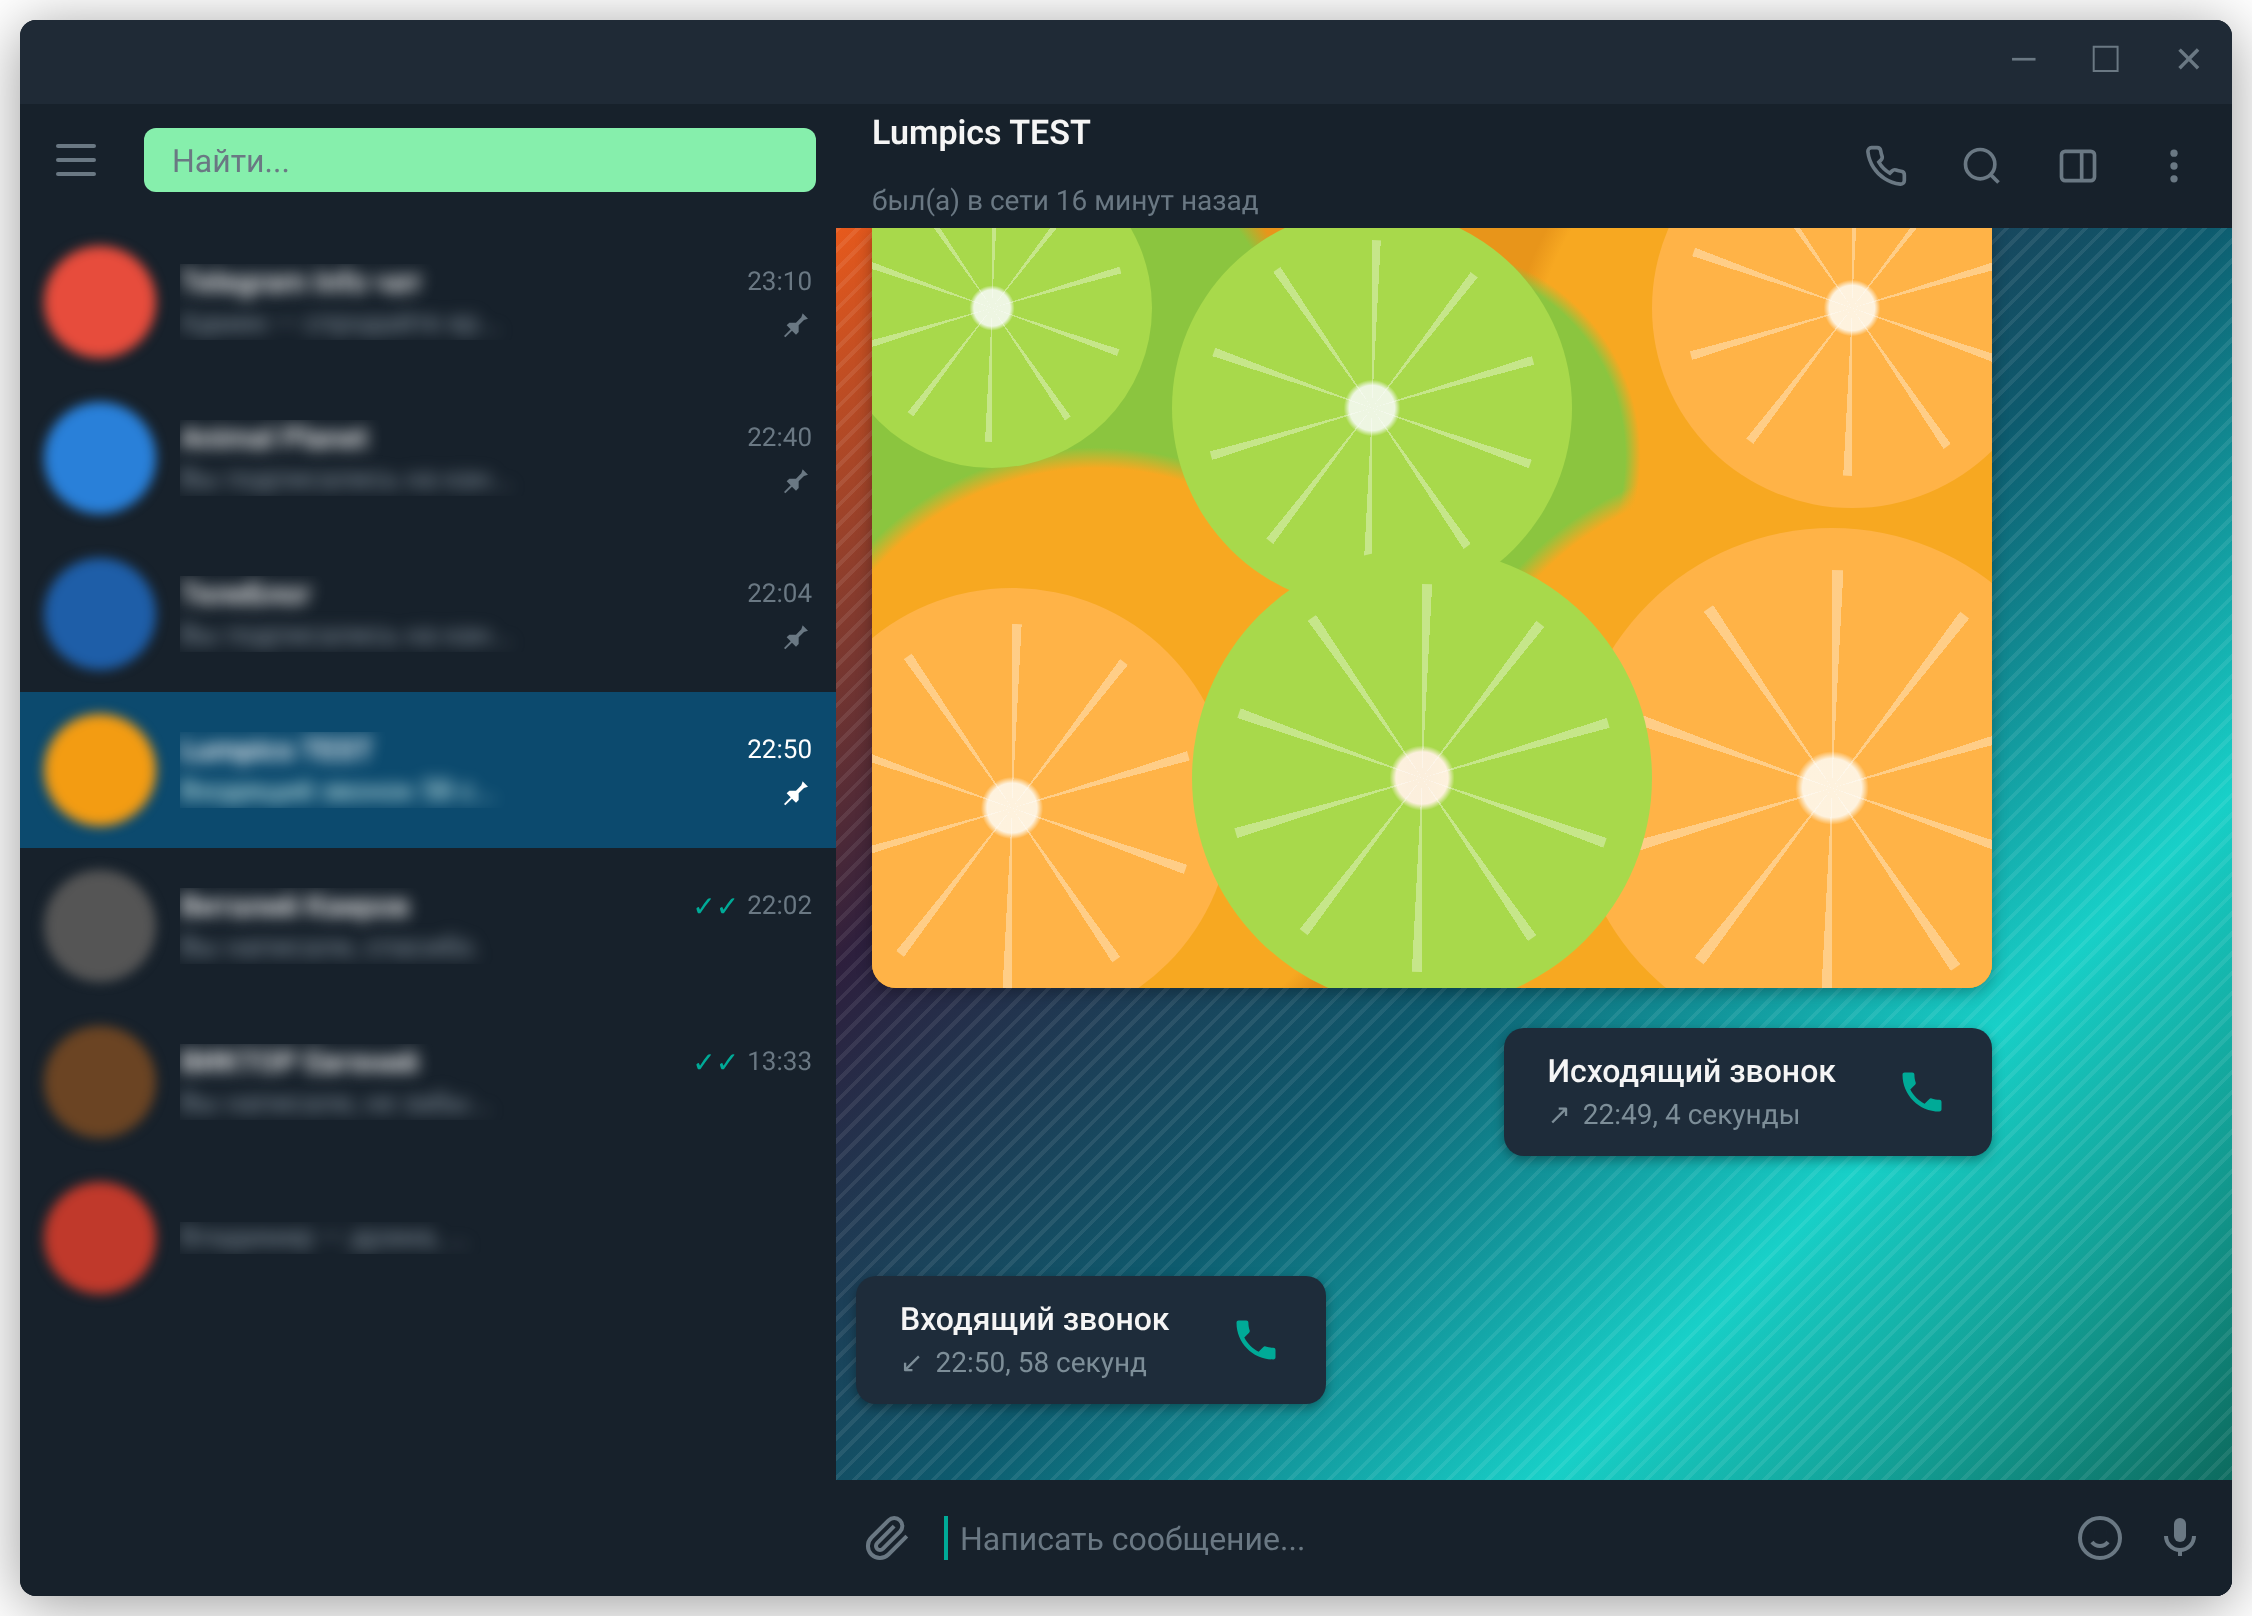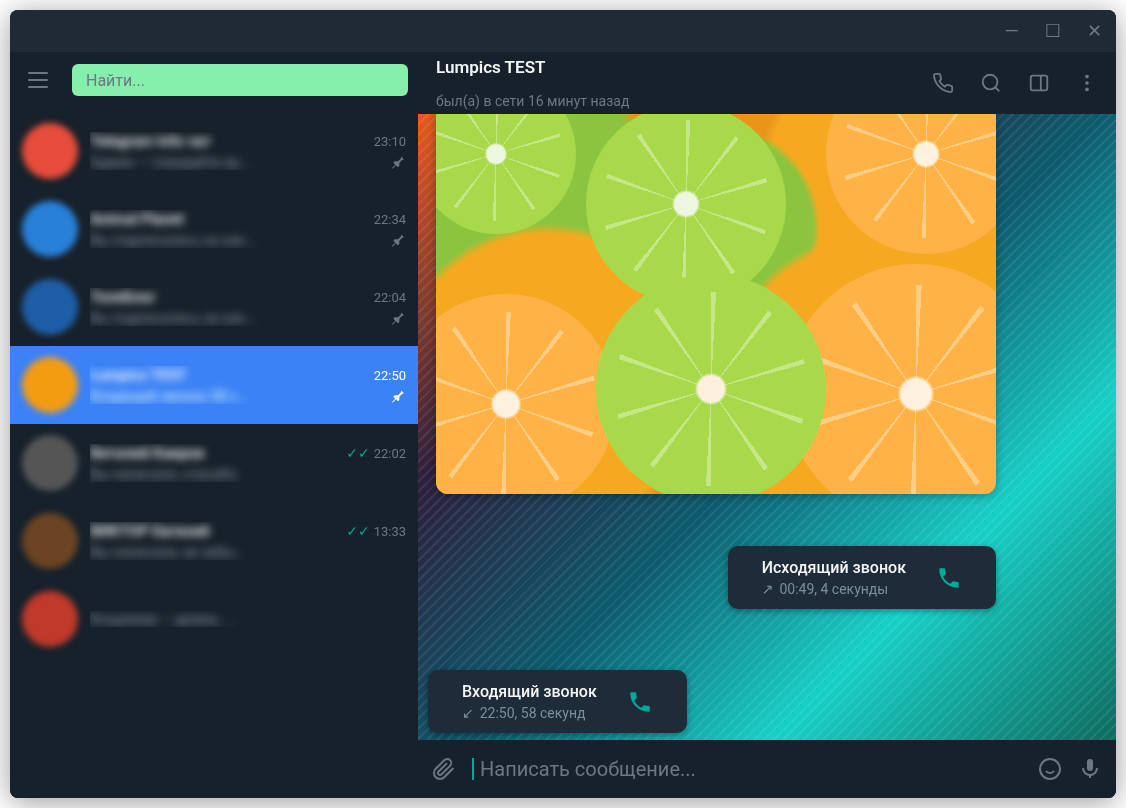--- a/index.html
+++ b/index.html
@@ -8,21 +8,21 @@
 .titlebar { height: 42px; background: #1f2a36; display: flex; justify-content: flex-end; align-items: center; padding: 0 14px; }
 .titlebar .win-ctrl { color: #6a7883; margin-left: 26px; font-size: 18px; line-height: 1; cursor: pointer; }
 .main { flex: 1; display: flex; overflow: hidden; }
 .sidebar { width: 408px; background: #17212b; display: flex; flex-direction: column; }
 .sidebar-top { display: flex; align-items: center; padding: 6px 10px 10px 4px; gap: 10px; }
 .menu-btn { width: 48px; height: 44px; display: flex; flex-direction: column; justify-content: center; align-items: center; gap: 5px; cursor: pointer; }
 .menu-btn span { width: 20px; height: 2px; background: #6a7883; border-radius: 1px; }
 .search-box { flex: 1; height: 32px; background: #86efac; border-radius: 6px; display: flex; align-items: center; padding: 0 14px; color: #6a7883; font-size: 16px; }
 .chat-list { flex: 1; overflow: hidden; }
 .chat-item { height: 78px; display: flex; align-items: center; padding: 0 12px; position: relative; }
-.chat-item.selected { background: #3b82f6; }
+.chat-item.selected { background: #0c4a6e; }
 .avatar { width: 56px; height: 56px; border-radius: 50%; margin-right: 12px; filter: blur(3px); flex-shrink: 0; }
 .chat-body { flex: 1; overflow: hidden; }
 .chat-line1 { display: flex; justify-content: space-between; align-items: center; margin-bottom: 4px; }
 .chat-name { font-weight: 600; font-size: 15px; color: #f5f5f5; filter: blur(4px); }
 .chat-item.selected .chat-name { color: #fff; }
 .chat-time { font-size: 13px; color: #6a7883; display: flex; align-items: center; gap: 4px; }
 .chat-item.selected .chat-time { color: #fff; }
 .chat-line2 { display: flex; justify-content: space-between; align-items: center; }
 .chat-preview { font-size: 14px; color: #8895a0; filter: blur(4px); }
 .chat-item.selected .chat-preview { color: #e0fffa; }
@@ -42,30 +42,30 @@
 .chat-bg:before { content:""; position:absolute; inset:0; background:
   repeating-linear-gradient(135deg, rgba(255,255,255,0.08) 0 2px, transparent 2px 7px);
 }
 .photo-msg { position: absolute; top: 0; right: 120px; width: 560px; height: 380px; border-radius: 0 0 12px 12px; overflow: hidden; box-shadow: 0 2px 8px rgba(0,0,0,.3); }
 .citrus { width: 100%; height: 100%; position: relative; background: radial-gradient(circle at 20% 70%, #f7a821 0 28%, transparent 30%), radial-gradient(circle at 80% 75%, #f7a821 0 30%, transparent 32%), radial-gradient(circle at 50% 30%, #8bc53f 0 25%, transparent 27%), radial-gradient(circle at 15% 20%, #8bc53f 0 22%, transparent 24%), radial-gradient(circle at 85% 20%, #f7a821 0 26%, transparent 28%), #e8951a; }
 .slice { position: absolute; border-radius: 50%; background: radial-gradient(circle, rgba(255,255,255,.88) 0 10%, transparent 11%); }
 .slice.orange { background: radial-gradient(circle, rgba(255,255,255,.85) 0 8%, #ffb347 10% 92%, #e68a00 95%); }
 .slice.lime { background: radial-gradient(circle, rgba(255,255,255,.85) 0 8%, #a8d94b 10% 92%, #6b9e1f 95%); }
 .slice:before { content:""; position:absolute; inset:8%; border-radius:50%;
   background: repeating-conic-gradient(rgba(255,255,255,.35) 0deg 3deg, transparent 3deg 36deg); }
-.call-bubble { position: absolute; background: #1e2c3a; border-radius: 10px; padding: 12px 34px; display: flex; align-items: center; gap: 30px; box-shadow: 0 2px 6px rgba(0,0,0,.35); margin-top: 32px; }
+.call-bubble { position: absolute; background: #1e2c3a; border-radius: 10px; padding: 12px 22px; display: flex; align-items: center; gap: 30px; box-shadow: 0 2px 6px rgba(0,0,0,.35); }
 .call-bubble.outgoing { right: 120px; top: 400px; }
 .call-bubble.incoming { left: 10px; top: 524px; }
 .call-text .call-title { color: #f5f5f5; font-size: 16px; font-weight: 500; margin-bottom: 4px; }
 .call-text .call-sub { color: #7d8e98; font-size: 14px; display: flex; align-items: center; gap: 6px; }
 .call-arrow { font-size: 14px; }
 .call-icon { color: #00aa97; }
 .composer { height: 58px; background: #17212b; display: flex; align-items: center; padding: 0 14px; gap: 16px; }
 .composer .comp-icon { color: #6a7883; cursor: pointer; }
-.composer-input { flex: 1; color: #6a7883; font-size: 20px; border-left: 2px solid #00aa97; padding-left: 6px; height: 22px; display: flex; align-items: center; }
+.composer-input { flex: 1; color: #6a7883; font-size: 16px; border-left: 2px solid #00aa97; padding-left: 6px; height: 22px; display: flex; align-items: center; }
 svg { display: block; }
 </style>
 </head>
 <body>
 
 <div class="window">
   <div class="titlebar">
     <div class="win-ctrl">―</div>
     <div class="win-ctrl">☐</div>
     <div class="win-ctrl">✕</div>
@@ -96,21 +96,21 @@
                   </svg>
                 </span>
               </div>
             </div>
           </div>
           <div class="chat-item">
             <div class="avatar" style="background:#2980d9"></div>
             <div class="chat-body">
               <div class="chat-line1">
                 <span class="chat-name">Animal Planet</span>
-                <span class="chat-time">22:34</span>
+                <span class="chat-time">22:40</span>
               </div>
               <div class="chat-line2">
                 <span class="chat-preview">Вы подписались на кан...</span>
                 <span class="pin">
                   <svg width="16" height="16" viewBox="0 0 24 24" fill="currentColor">
                     <path d="M16 3l5 5-3 1-4 4v5l-2 2-3-3-5 5-1-1 5-5-3-3 2-2h5l4-4 1-3-1-1z"></path>
                   </svg>
                 </span>
               </div>
             </div>
@@ -225,21 +225,21 @@
             <div class="slice lime" style="width:200px;height:200px;left:150px;top:-10px"></div>
             <div class="slice lime" style="width:160px;height:160px;left:-20px;top:-40px"></div>
             <div class="slice lime" style="width:230px;height:230px;left:160px;top:160px"></div>
           </div>
         </div>
         <div class="call-bubble outgoing">
           <div class="call-text">
             <div class="call-title">Исходящий звонок</div>
             <div class="call-sub">
                 <span class="call-arrow">↗</span>
-                <span>00:49, 4 секунды</span>
+                <span>22:49, 4 секунды</span>
               </div>
           </div>
           <span class="call-icon">
               <svg width="26" height="26" viewBox="0 0 24 24" fill="currentColor">
                 <path d="M6.6 10.8c1.4 2.8 3.8 5.1 6.6 6.6l2.2-2.2c.3-.3.7-.4 1-.2 1.1.4 2.4.6 3.6.6.6 0 1 .4 1 1V20c0 .6-.4 1-1 1C10.6 21 3 13.4 3 4c0-.6.4-1 1-1h3.5c.6 0 1 .4 1 1 0 1.2.2 2.5.6 3.6.1.4 0 .8-.3 1l-2.2 2.2z"></path>
               </svg>
             </span>
         </div>
         <div class="call-bubble incoming">
           <div class="call-text">

